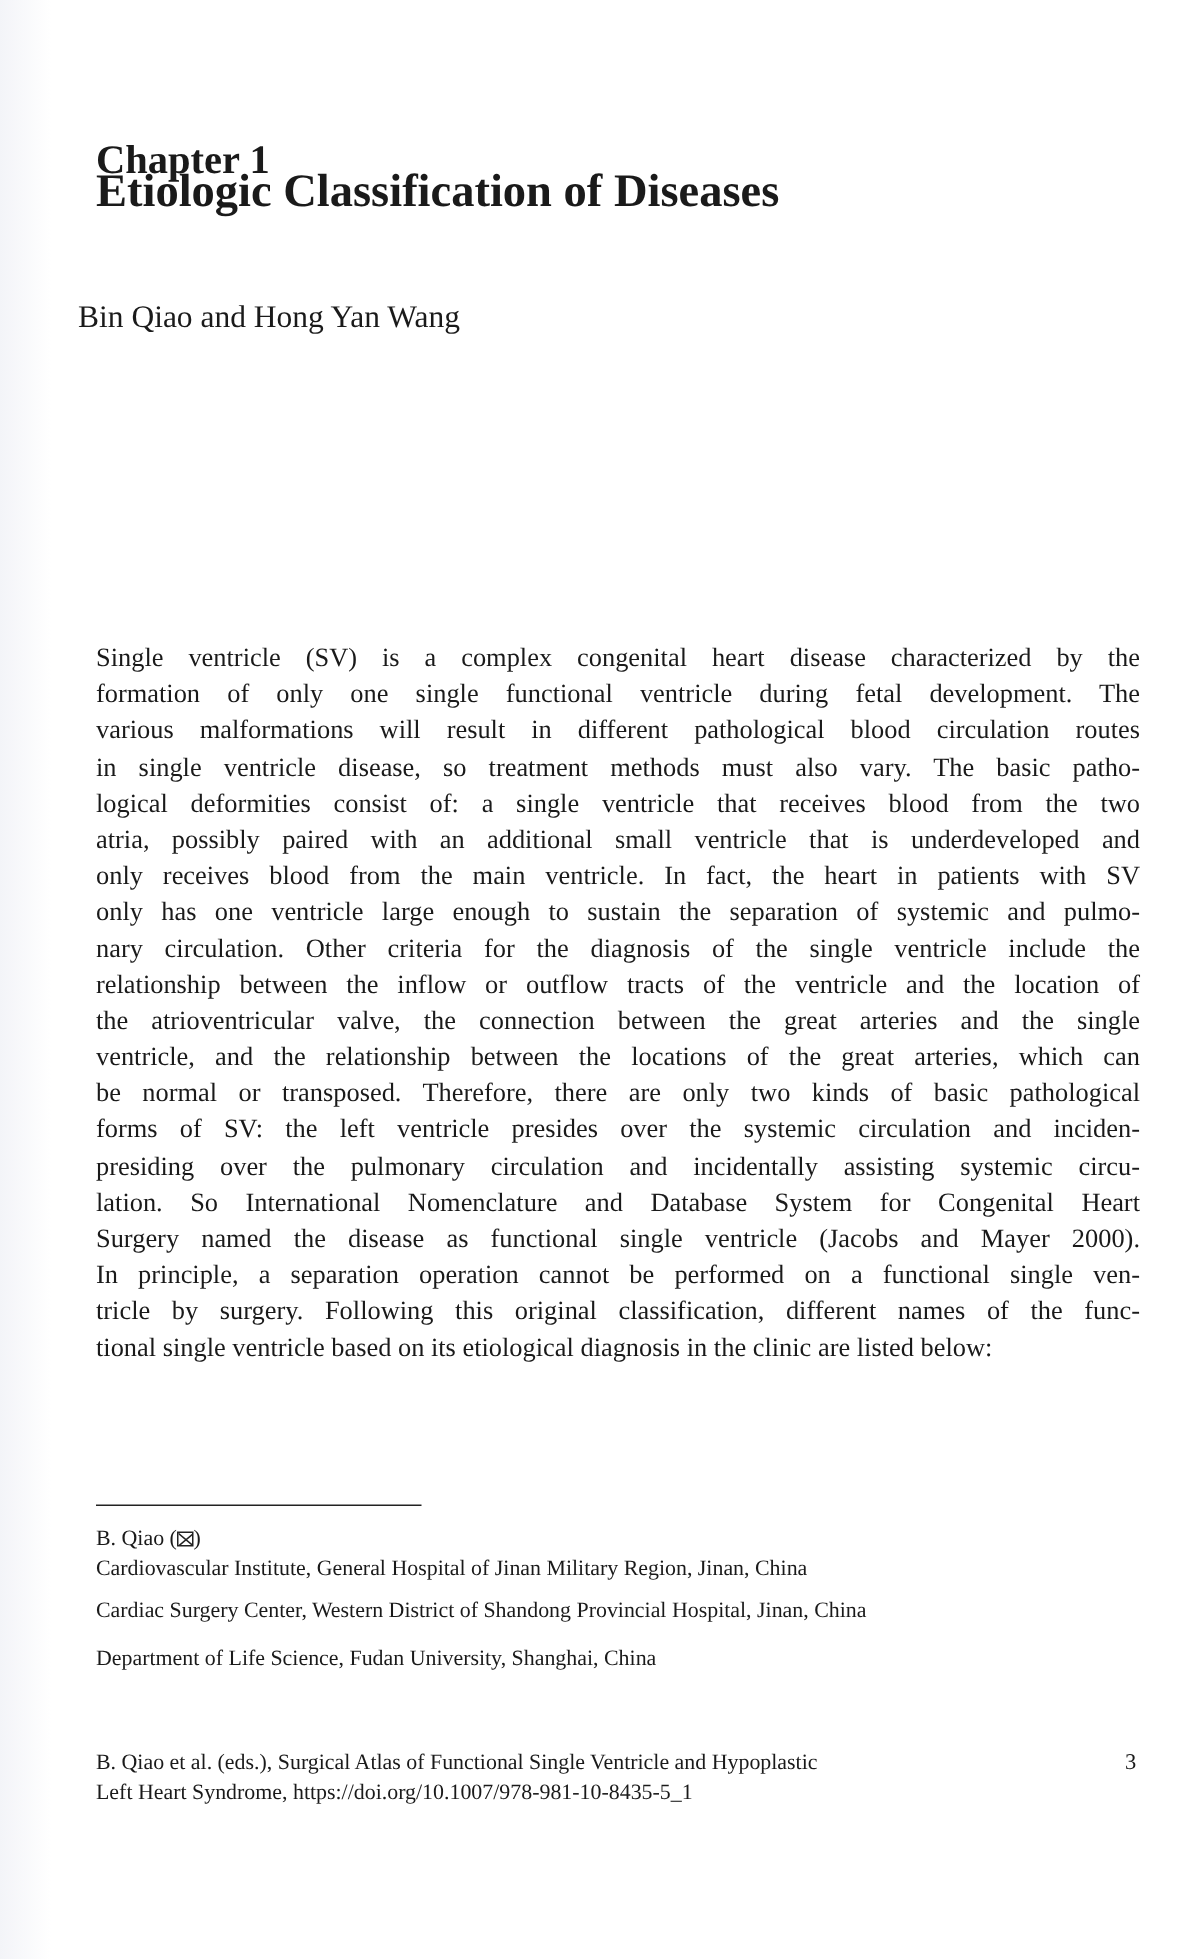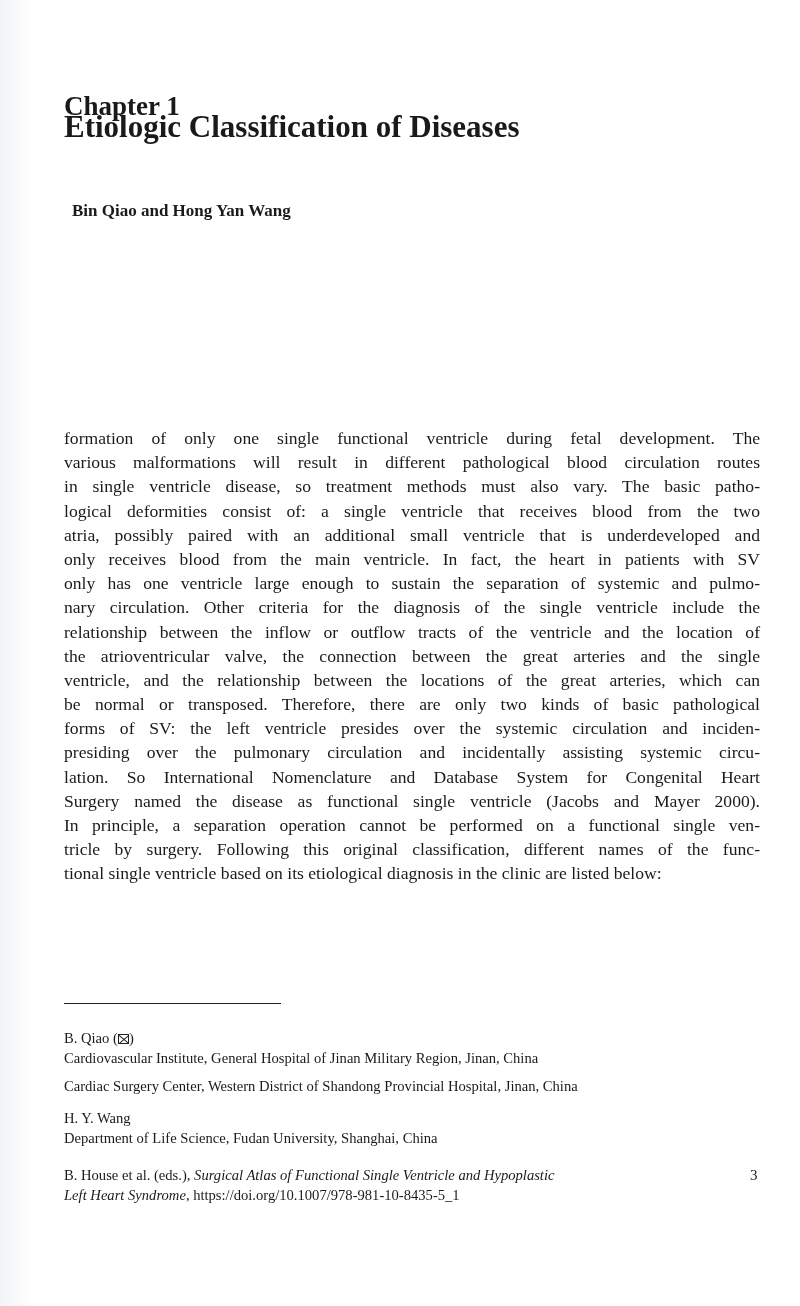--- a/index.html
+++ b/index.html
@@ -33,24 +33,24 @@
       position: absolute;
       left: 64px;
       top: 108px;
       font-size: 31px;
       font-weight: bold;
       line-height: 38px;
       white-space: nowrap;
     }
     .authors {
       position: absolute;
-      left: 72px;
+      left: 52px;
       top: 200px;
-      font-size: 17px;
-      font-weight: bold;
+      font-size: 21px;
+      font-weight: normal;
       line-height: 22px;
     }
     .body-text {
       position: absolute;
       left: 64px;
       top: 426px;
       width: 696px;
     }
     .body-line {
       display: block;
@@ -71,35 +71,34 @@
       width: 217px;
       height: 0;
       border-top: 1.2px solid #222;
     }
     .footnote {
       position: absolute;
       left: 64px;
       font-size: 14.6px;
       line-height: 20px;
       white-space: nowrap;
-      margin-top: 12px;
     }
     .fn-a { top: 1016px; }
     .fn-b { top: 1064px; }
     .fn-c { top: 1096px; }
     .copyright {
       position: absolute;
       left: 64px;
       top: 1165px;
       font-size: 14.6px;
       line-height: 20px;
       white-space: nowrap;
     }
     .copyright .line { display: block; }
-    .italic { font-style: italic; }
+    .italic { }
     .page-number {
       position: absolute;
       left: 750px;
       top: 1165px;
       font-size: 15px;
       line-height: 20px;
     }
     .envelope-icon {
       display: inline-block;
       width: 11px;
@@ -125,20 +124,21 @@
 </head>
 <body>
 
 <div class="page-edge"></div>
 
 <div class="chapter-label">Chapter 1</div>
 <div class="chapter-title">Etiologic Classification of Diseases</div>
 <div class="authors">Bin Qiao and Hong Yan Wang</div>
 
 <div class="body-text">
+  <span class="body-line">Single ventricle (SV) is a complex congenital heart disease characterized by the</span>
   <span class="body-line">formation of only one single functional ventricle during fetal development. The</span>
   <span class="body-line">various malformations will result in different pathological blood circulation routes</span>
   <span class="body-line">in single ventricle disease, so treatment methods must also vary. The basic patho-</span>
   <span class="body-line">logical deformities consist of: a single ventricle that receives blood from the two</span>
   <span class="body-line">atria, possibly paired with an additional small ventricle that is underdeveloped and</span>
   <span class="body-line">only receives blood from the main ventricle. In fact, the heart in patients with SV</span>
   <span class="body-line">only has one ventricle large enough to sustain the separation of systemic and pulmo-</span>
   <span class="body-line">nary circulation. Other criteria for the diagnosis of the single ventricle include the</span>
   <span class="body-line">relationship between the inflow or outflow tracts of the ventricle and the location of</span>
   <span class="body-line">the atrioventricular valve, the connection between the great arteries and the single</span>
@@ -158,22 +158,21 @@
 <div class="footnote fn-a">
   <div>
     <span>B. Qiao (</span><span class="envelope-icon"></span><span>)</span>
   </div>
   <div>Cardiovascular Institute, General Hospital of Jinan Military Region, Jinan, China</div>
 </div>
 
 <div class="footnote fn-b">Cardiac Surgery Center, Western District of Shandong Provincial Hospital, Jinan, China</div>
 
 <div class="footnote fn-c">
-  <div>H. Y. Wang</div>
   <div>Department of Life Science, Fudan University, Shanghai, China</div>
 </div>
 
 <div class="copyright">
-  <span class="line"><span>B. House et al. (eds.), </span><span class="italic">Surgical Atlas of Functional Single Ventricle and Hypoplastic</span></span>
+  <span class="line"><span>B. Qiao et al. (eds.), </span><span class="italic">Surgical Atlas of Functional Single Ventricle and Hypoplastic</span></span>
   <span class="line"><span class="italic">Left Heart Syndrome</span><span>, https://doi.org/10.1007/978-981-10-8435-5_1</span></span>
 </div>
 
 <div class="page-number">3</div>
 
 </body></html>

